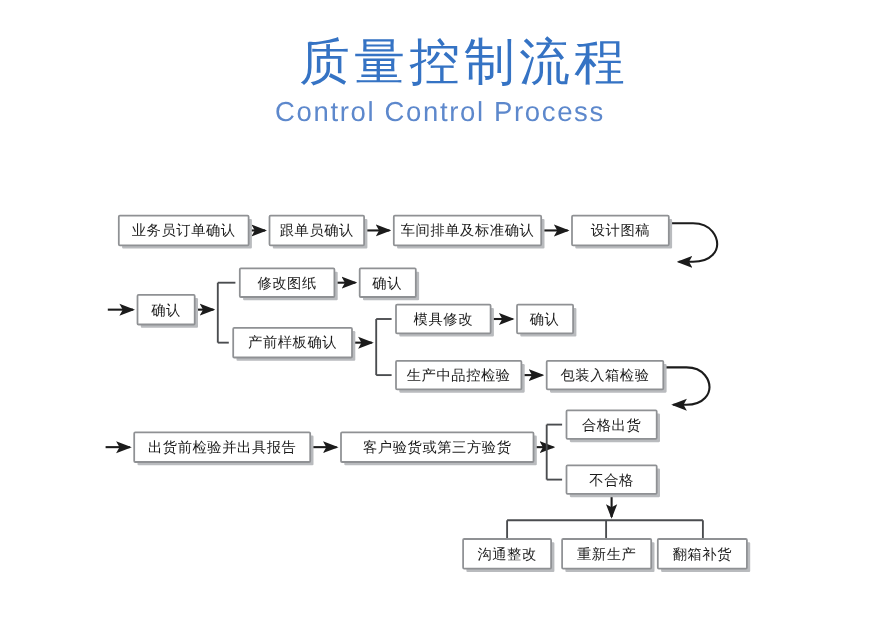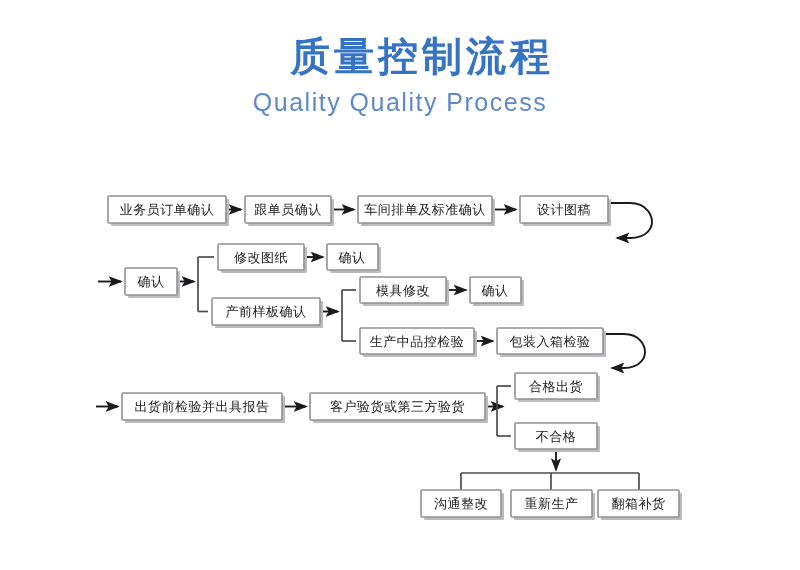--- a/index.html
+++ b/index.html
@@ -23,22 +23,22 @@
   }
   .title-block {
     position: absolute;
     left: 0;
     top: 28px;
     width: 800px;
     text-align: center;
   }
   .title-cn {
     font-family: "DejaVu Sans", "Liberation Sans", sans-serif;
-    font-size: 40px;
-    font-weight: 700;
+    font-size: 46px;
+    font-weight: 400;
     letter-spacing: 4px;
     color: #3573c4;
     line-height: 56px;
     margin: 0;
     padding-left: 44px;
   }
   .title-en {
     font-family: "Liberation Sans", "DejaVu Sans", sans-serif;
     font-size: 25px;
     font-weight: 400;
@@ -82,21 +82,21 @@
     fill: none;
   }
 </style>
 </head>
 <body>
 
 <div id="stage">
 
   <div class="title-block">
     <div class="title-cn">质量控制流程</div>
-    <div class="title-en">Quality Quality Process</div>
+    <div class="title-en">Control Control Process</div>
   </div>
 
   <svg id="flow" viewBox="0 0 800 570">
     <defs>
       <marker id="arrow" viewBox="0 0 12 10" refX="10.5" refY="5" markerWidth="7.5" markerHeight="6.5" orient="auto-start-reverse">
         <path d="M0,0.4 L12,5 L0,9.6 L2.6,5 Z" fill="#1b1b1b"></path>
       </marker>
       <marker id="arrowdown" viewBox="0 0 12 10" refX="10.5" refY="5" markerWidth="7" markerHeight="6" orient="auto-start-reverse">
         <path d="M0,0.4 L12,5 L0,9.6 L2.6,5 Z" fill="#1b1b1b"></path>
       </marker>

